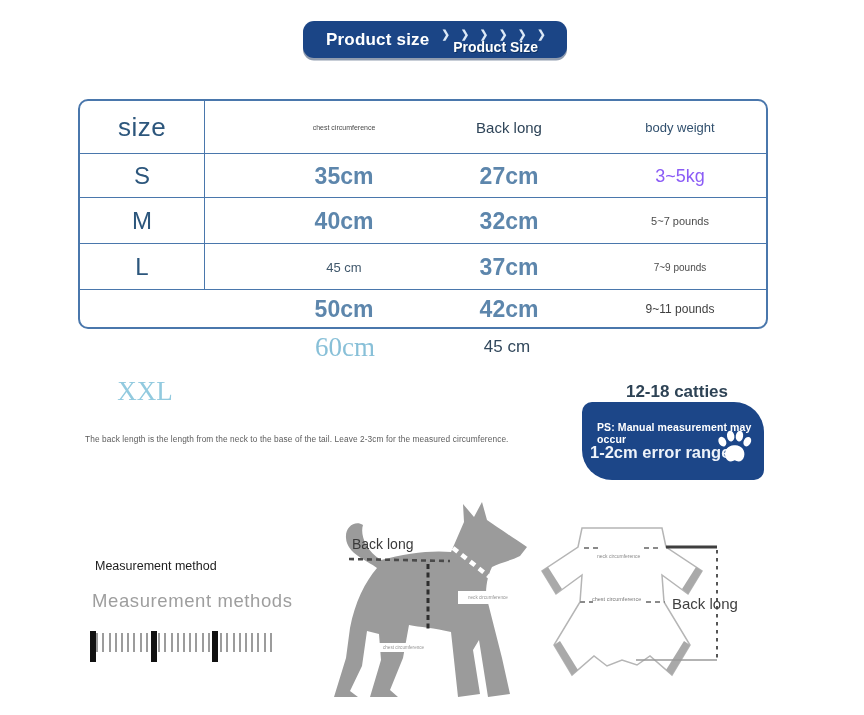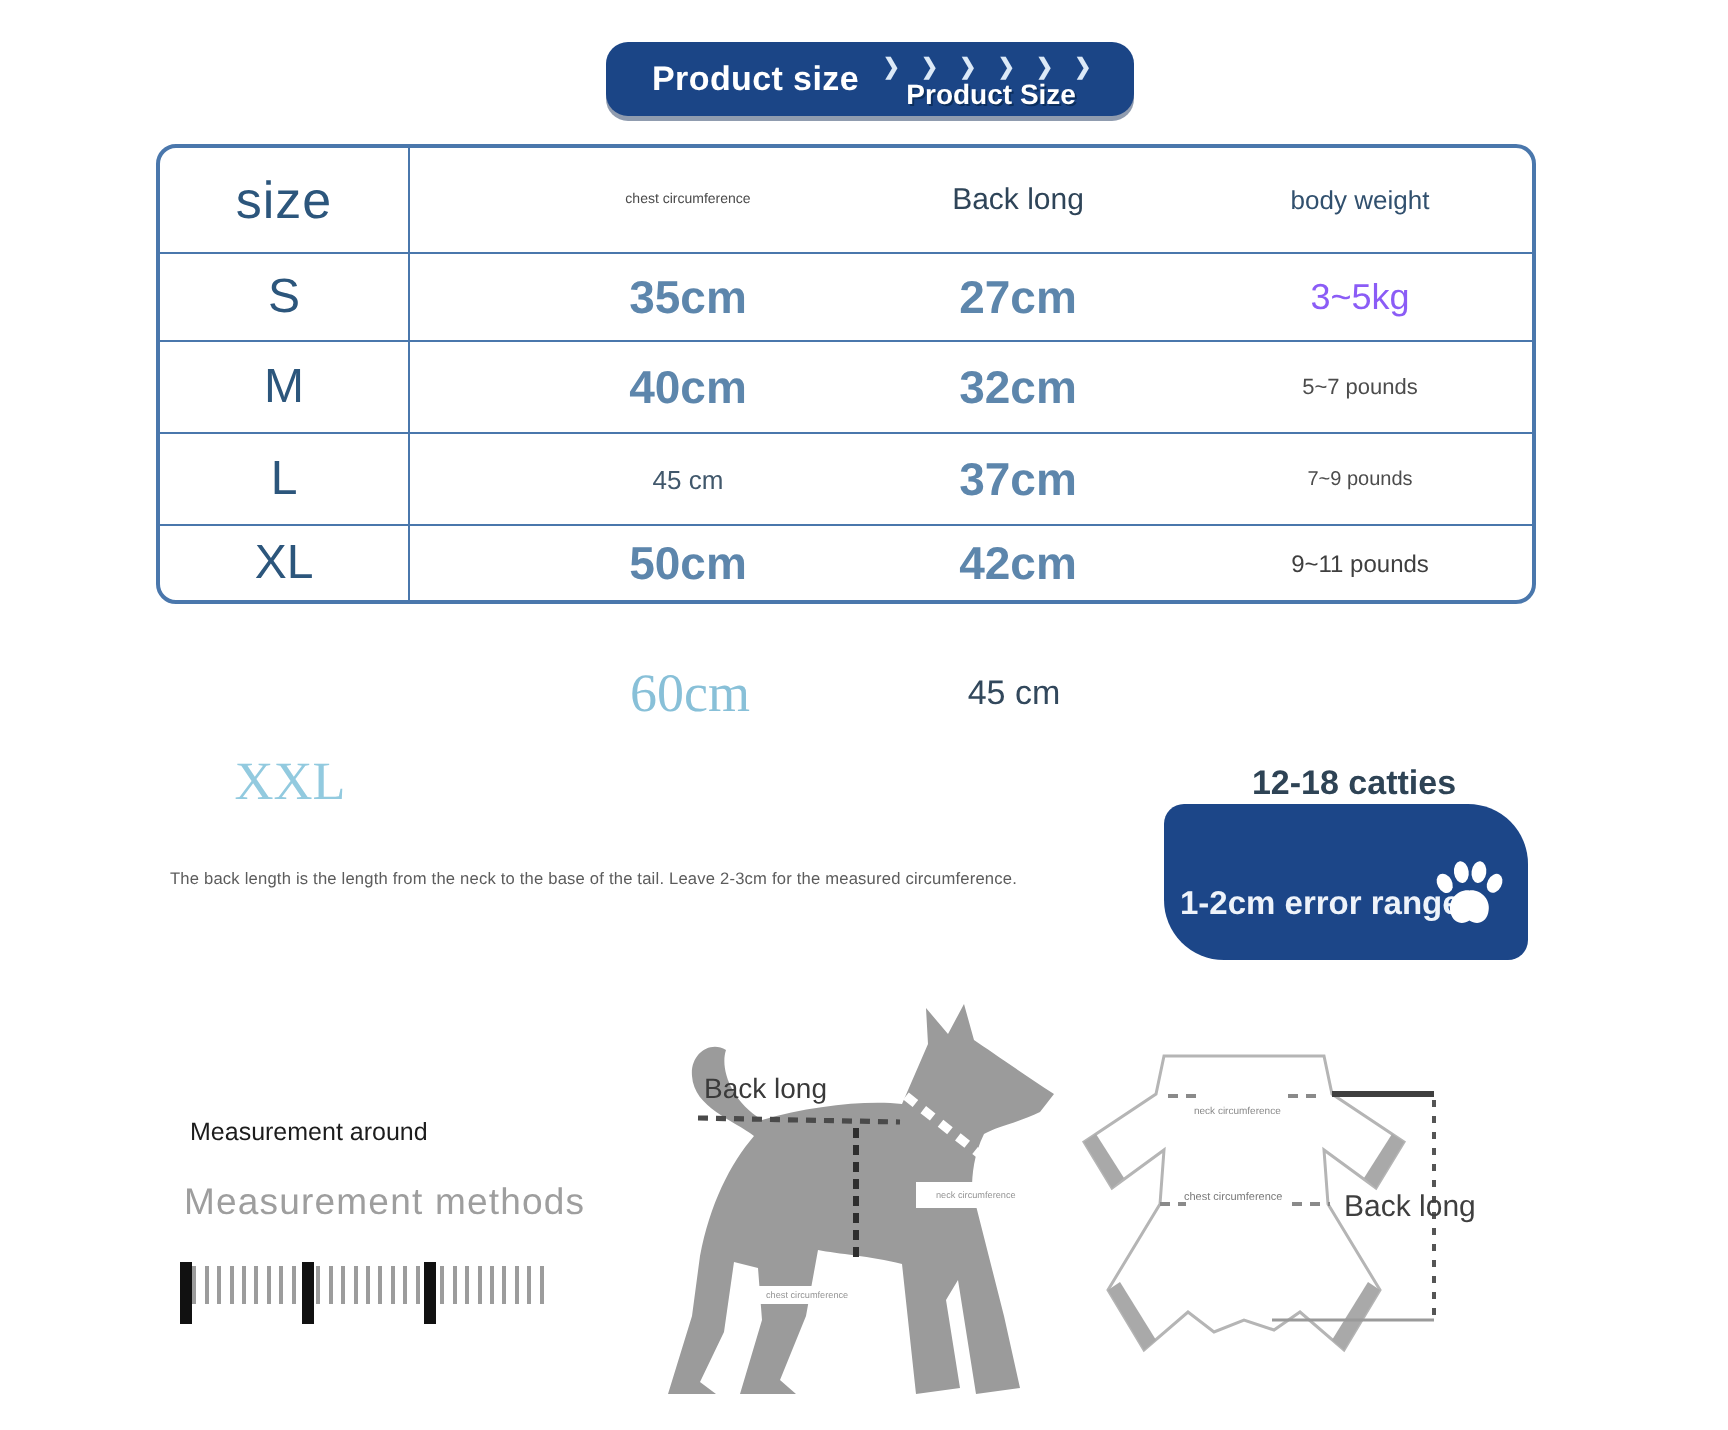--- a/index.html
+++ b/index.html
@@ -19,21 +19,21 @@
     background:var(--navy);border-radius:11px;
     box-shadow:0 2.5px 0 rgba(8,36,78,.45);
     display:flex;align-items:center;
   }
   .badge-left{color:#fff;font-size:17px;font-weight:700;margin-left:23px;letter-spacing:.2px;}
   .badge-right{display:flex;flex-direction:column;align-items:center;margin-left:12px;margin-top:6px;}
   .chevrons{color:#dce9f7;font-size:10px;font-weight:700;letter-spacing:4px;line-height:10px;transform:scaleY(1.1);}
   .badge-right-label{color:#fff;font-size:14px;font-weight:700;line-height:15px;text-shadow:1px 1px 0 #0c2f5e;}
   
   .size-table{
-    position:absolute;left:78px;top:72px;width:690px;height:230px;
+    position:absolute;left:78px;top:99px;width:690px;height:230px;
     border:2px solid var(--line);border-radius:10px;box-sizing:border-box;
   }
   .trow{position:absolute;left:0;right:0;}
   .trow.r-head{top:0;height:52px;}
   .trow.r-s{top:52px;height:44px;border-top:1.6px solid var(--line);}
   .trow.r-m{top:96px;height:46px;border-top:1.6px solid var(--line);}
   .trow.r-l{top:142px;height:46px;border-top:1.6px solid var(--line);}
   .trow.r-xl{top:188px;height:38px;border-top:1.6px solid var(--line);}
   .c-size{
     position:absolute;left:0;top:0;bottom:0;width:124px;
@@ -134,50 +134,48 @@
     <div class="trow r-l">
       <div class="c-size">
         <span class="v-letter">L</span>
       </div>
       <span class="cell col-chest v-mid">45 cm</span>
       <span class="cell col-back v-big">37cm</span>
       <span class="cell col-weight w-sm2">7~9 pounds</span>
     </div>
 
     <div class="trow r-xl">
-      <div class="c-size">
-        <span class="v-letter">XL</span>
-      </div>
       <span class="cell col-chest v-big">50cm</span>
       <span class="cell col-back v-big">42cm</span>
       <span class="cell col-weight w-md">9~11 pounds</span>
     </div>
   </div>
 
   <div class="xxl-row">
     <span class="cell x-letter" style="left:67px;">XXL</span>
     <span class="cell x-val" style="left:267px;">60cm</span>
     <span class="cell x-dark" style="left:429px;">45 cm</span>
     <span class="cell x-catties" style="left:599px;">12-18 catties</span>
   </div>
 
   <div class="note note2">The back length is the length from the neck to the base of the tail. Leave 2-3cm for the measured circumference.</div>
 
   <div class="ps-box">
+    <div class="ps-line1">PS: Manual measurement may occur</div>
     <div class="ps-line2">1-2cm error range</div>
     <svg class="paw" viewBox="0 0 32 30">
       <ellipse cx="6.2" cy="10.5" rx="3.1" ry="4.3" transform="rotate(-28 6.2 10.5)" fill="#fff"></ellipse>
       <ellipse cx="13.2" cy="5.8" rx="3.1" ry="4.6" transform="rotate(-8 13.2 5.8)" fill="#fff"></ellipse>
       <ellipse cx="20.6" cy="5.8" rx="3.1" ry="4.6" transform="rotate(8 20.6 5.8)" fill="#fff"></ellipse>
       <ellipse cx="27.2" cy="10.5" rx="3" ry="4.2" transform="rotate(28 27.2 10.5)" fill="#fff"></ellipse>
       <path d="M16.6 13.5 C21.5 13 26 17.5 24.5 23 C23.3 27.5 19.5 28 16.6 26.2 C13.7 28 9.9 27.5 8.7 23 C7.2 17.5 11.7 13 16.6 13.5 Z" fill="#fff"></path>
     </svg>
   </div>
 
-  <div class="mm-small">Measurement around</div>
+  <div class="mm-small">Measurement method</div>
   <div class="mm-large">Measurement methods</div>
 
   <div class="ruler">
     <div class="thin"></div>
     <div class="tall t1"></div>
     <div class="tall t2"></div>
     <div class="tall t3"></div>
   </div>
 
   <svg class="dog-svg" width="232" height="212" viewBox="0 0 232 212">

